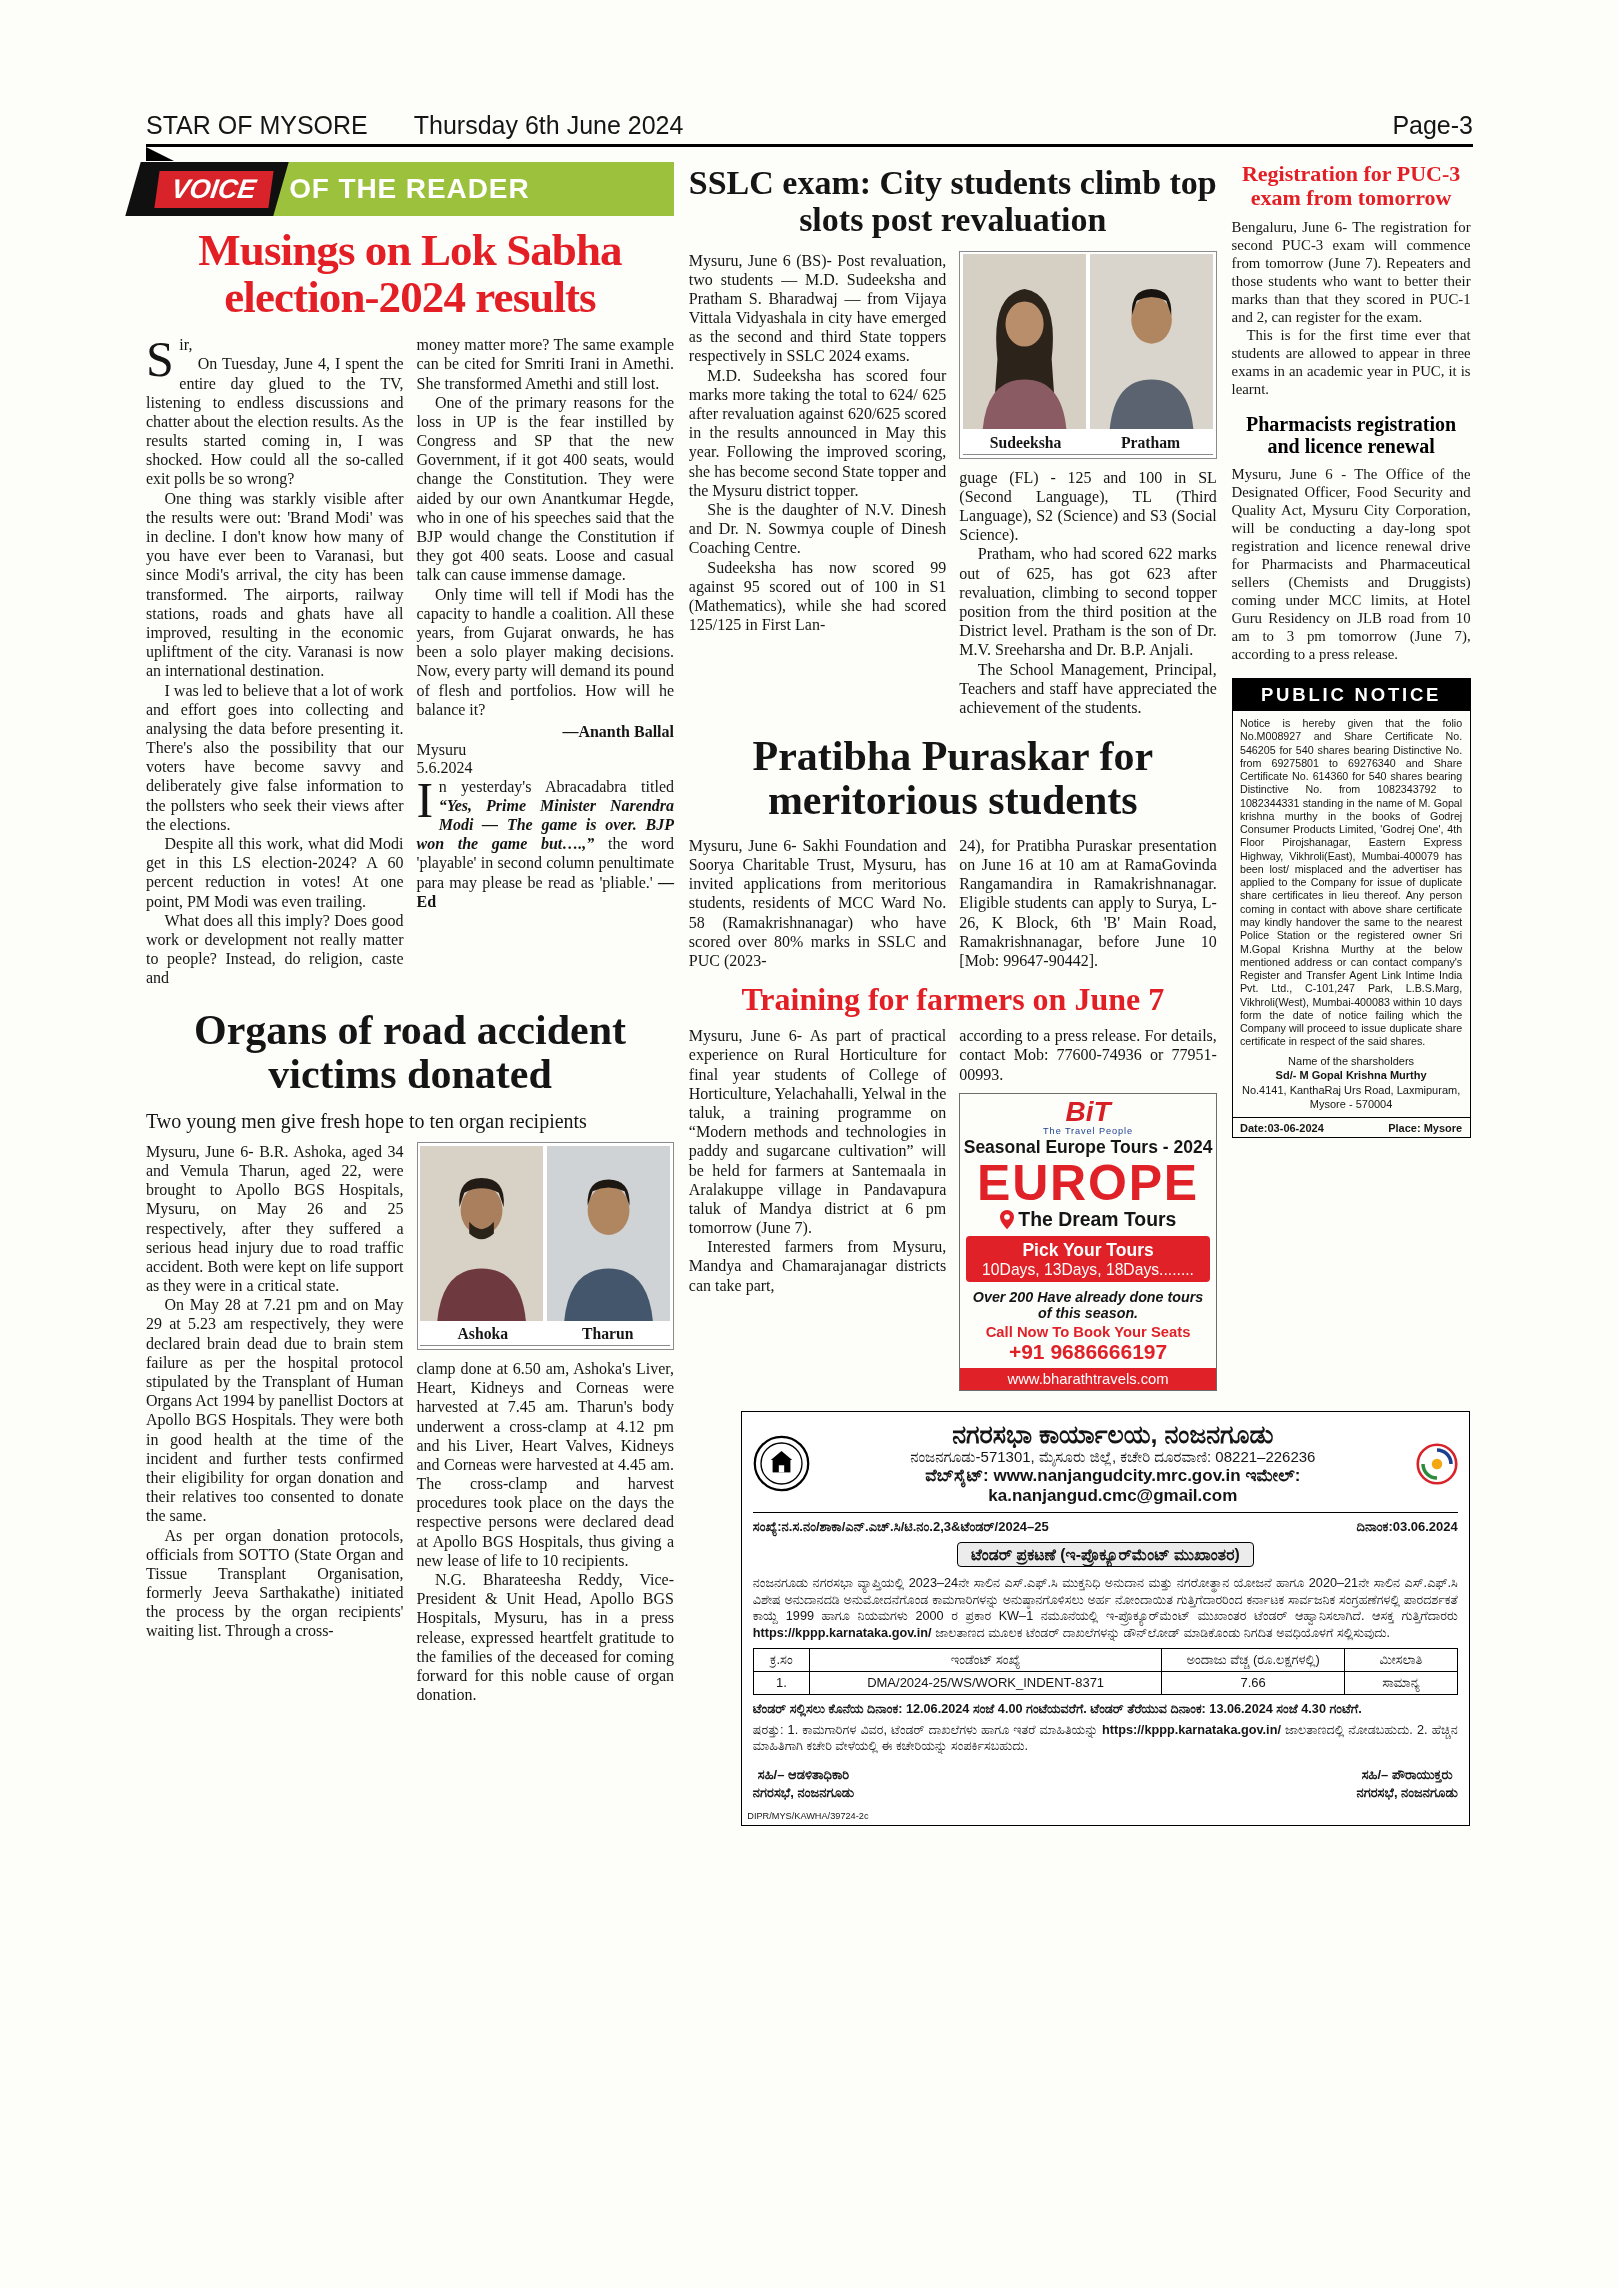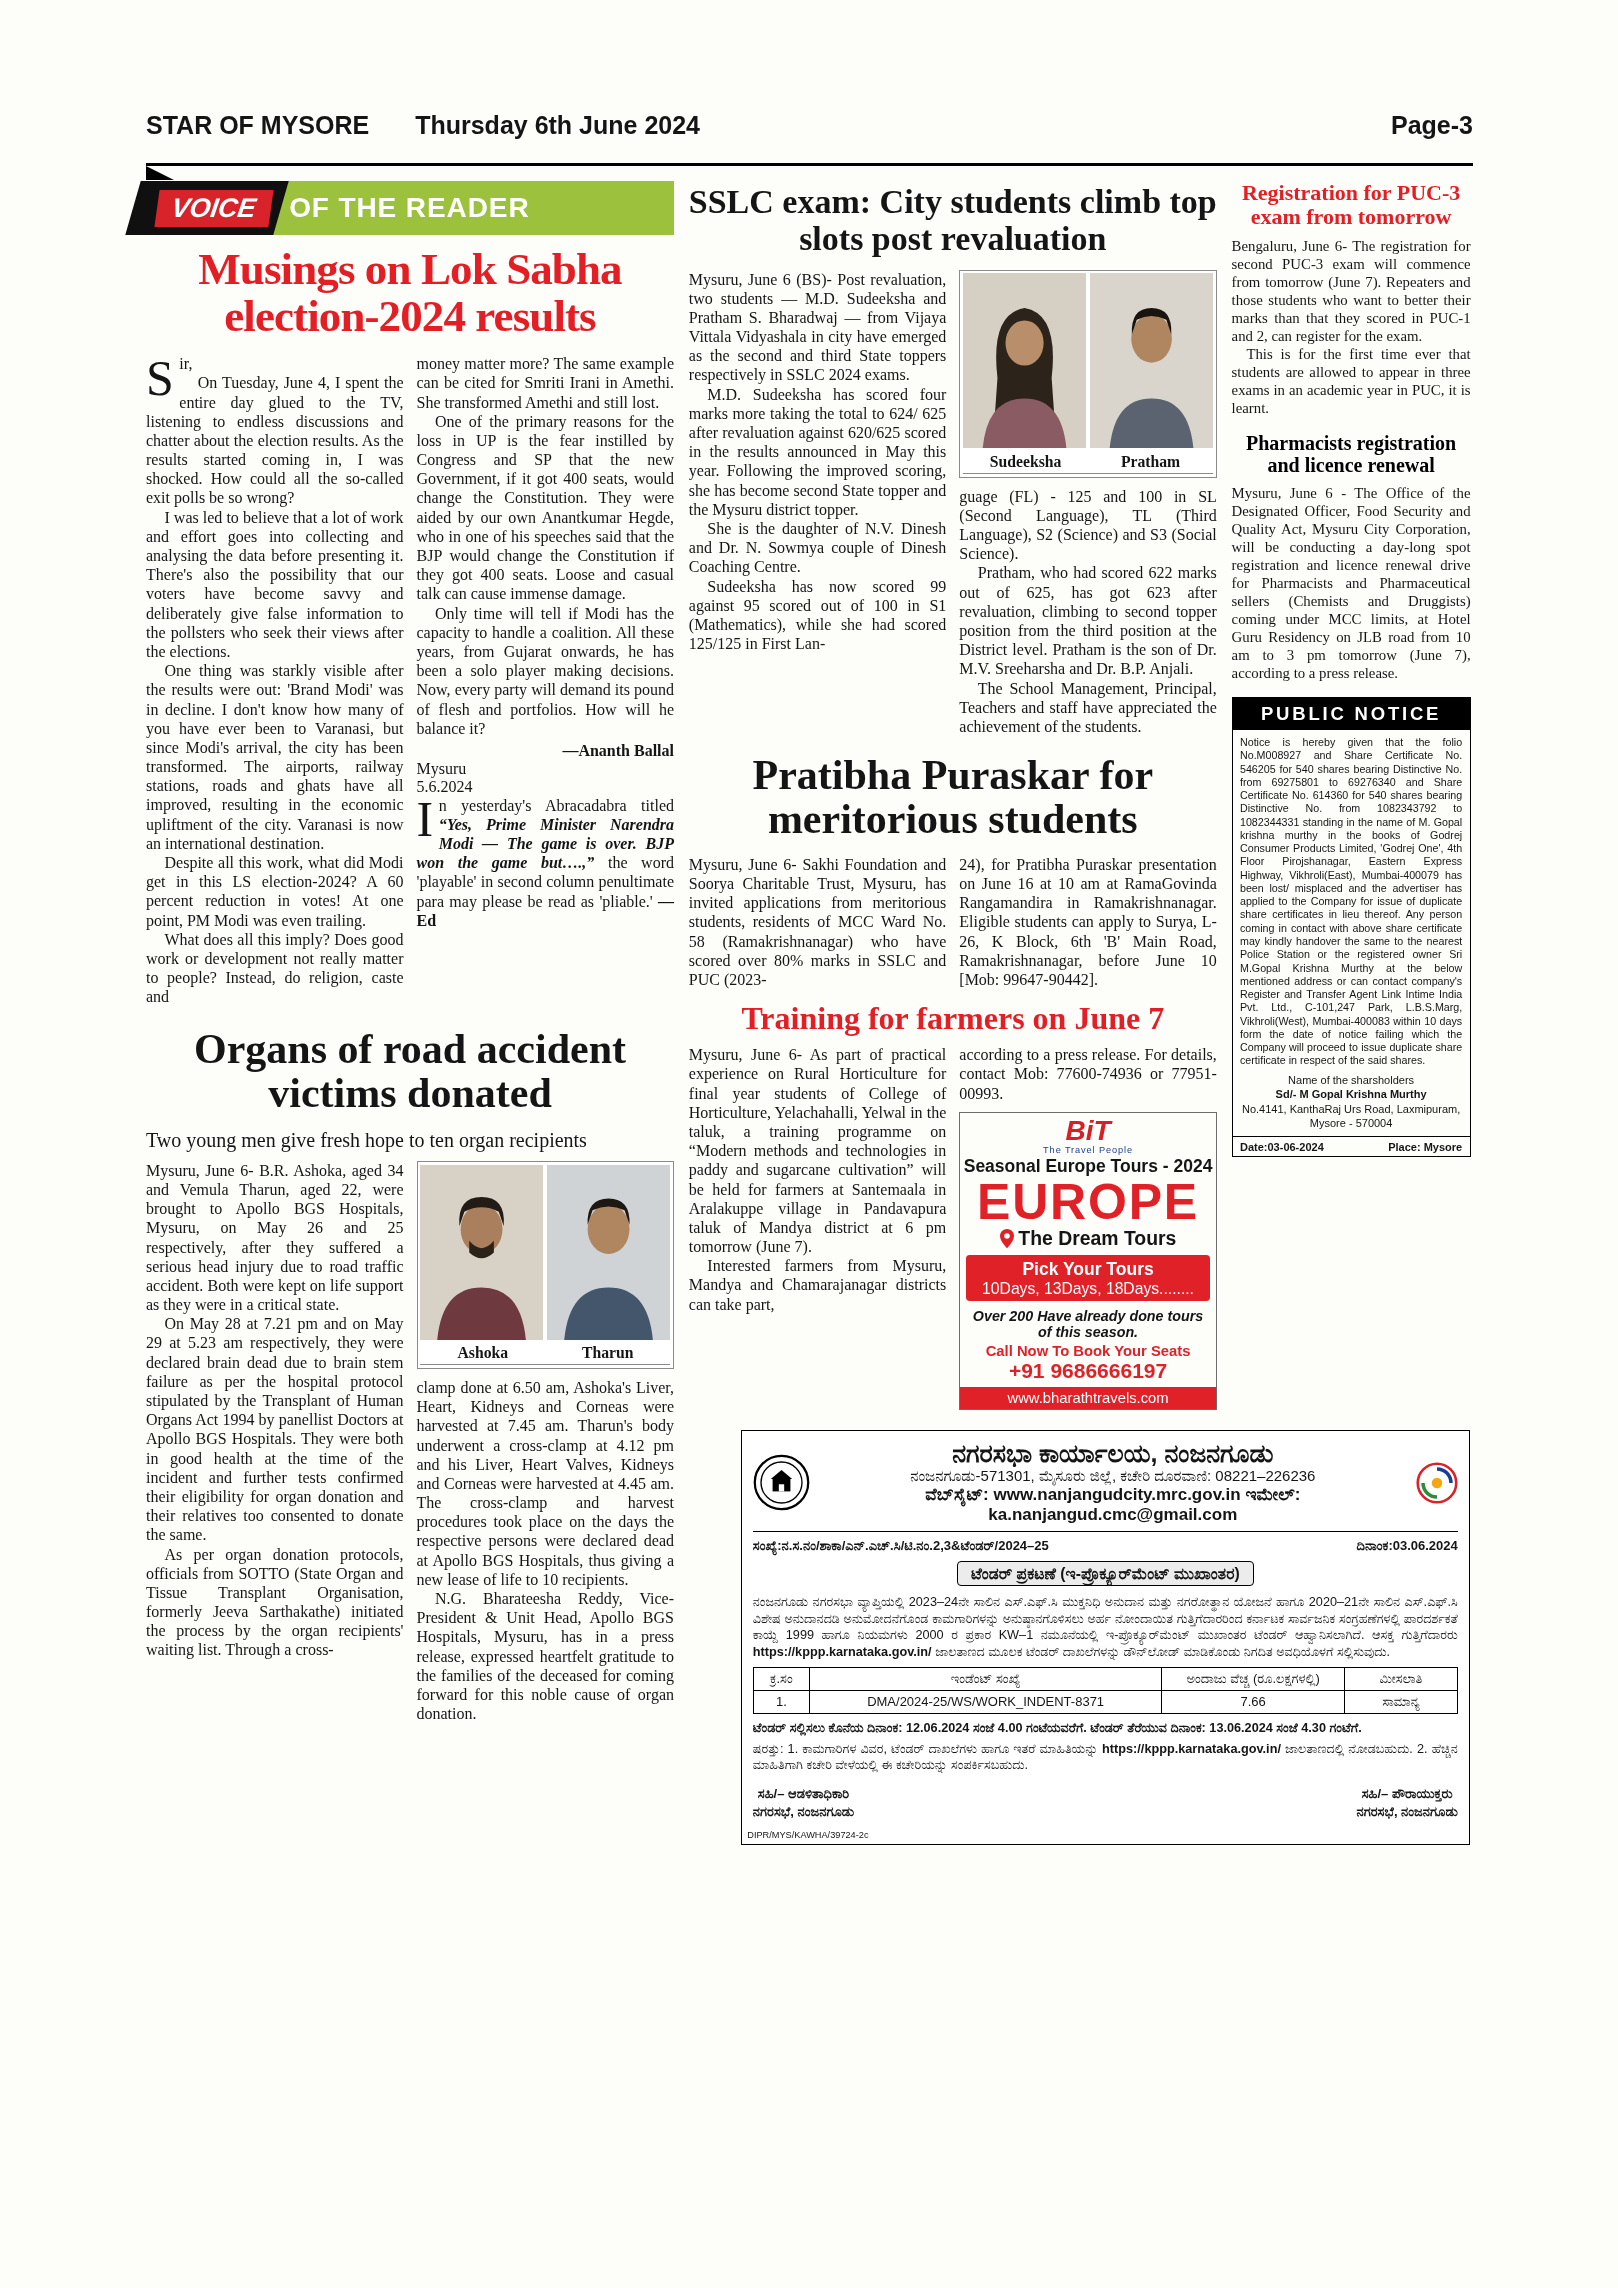--- a/index.html
+++ b/index.html
@@ -4,21 +4,21 @@
 <style>
   * { margin:0; padding:0; box-sizing:border-box; }
   html,body { background:#d9d9d9; }
   .page {
     width:1619px; height:2289px; margin:0 auto; background:#fdfdfa;
     padding:111px 146px 0; overflow:hidden; position:relative;
     font-family:"Liberation Serif", serif; color:#151515;
   }
   
   .masthead { display:flex; align-items:baseline; font-family:"Liberation Sans",sans-serif;
-    font-weight:bold; font-size:25px; border-bottom:3.7px solid #000; padding-bottom:23px; }
+    font-weight:normal; font-size:25px; border-bottom:3.7px solid #000; padding-bottom:4px; }
   .masthead .m-date { margin-left:46px; }
   .masthead .m-page { margin-left:auto; }
   
   .content { display:grid; grid-template-columns:528px 528px 239px; column-gap:14.8px; padding-top:14.8px; }
   .band { min-width:0; }
   .two-col { display:flex; gap:13px; }
   .two-col > div { flex:1; min-width:0; }
   
   .body-p { font-size:16px; line-height:1.2; text-align:justify; text-indent:18.5px; }
   .body-p.noind { text-indent:0; }
@@ -132,22 +132,22 @@
           <span class="voice-rest">OF THE READER</span>
         </span>
       </div>
 
       <div class="headline red hl-musings">Musings on Lok Sabha election-2024 results</div>
 
       <div class="two-col">
         <div>
           <p class="body-p noind"><span class="dropcap">S</span><span>ir,</span></p>
           <p class="body-p">On Tuesday, June 4, I spent the entire day glued to the TV, listening to endless discussions and chatter about the election results. As the results started coming in, I was shocked. How could all the so-called exit polls be so wrong?</p>
+          <p class="body-p">One thing was starkly visible after the results were out: 'Brand Modi' was in decline. I don't know how many of you have ever been to Varanasi, but since Modi's arrival, the city has been transformed. The airports, railway stations, roads and ghats have all improved, resulting in the economic upliftment of the city. Varanasi is now an international destination.</p>
           <p class="body-p">I was led to believe that a lot of work and effort goes into collecting and analysing the data before presenting it. There's also the possibility that our voters have become savvy and deliberately give false information to the pollsters who seek their views after the elections.</p>
-          <p class="body-p">One thing was starkly visible after the results were out: 'Brand Modi' was in decline. I don't know how many of you have ever been to Varanasi, but since Modi's arrival, the city has been transformed. The airports, railway stations, roads and ghats have all improved, resulting in the economic upliftment of the city. Varanasi is now an international destination.</p>
           <p class="body-p">Despite all this work, what did Modi get in this LS election-2024? A 60 percent reduction in votes! At one point, PM Modi was even trailing.</p>
           <p class="body-p">What does all this imply? Does good work or development not really matter to people? Instead, do religion, caste and</p>
         </div>
         <div>
           <p class="body-p noind">money matter more? The same example can be cited for Smriti Irani in Amethi. She transformed Amethi and still lost.</p>
           <p class="body-p">One of the primary reasons for the loss in UP is the fear instilled by Congress and SP that the new Government, if it got 400 seats, would change the Constitution. They were aided by our own Anantkumar Hegde, who in one of his speeches said that the BJP would change the Constitution if they got 400 seats. Loose and casual talk can cause immense damage.</p>
           <p class="body-p">Only time will tell if Modi has the capacity to handle a coalition. All these years, from Gujarat onwards, he has been a solo player making decisions. Now, every party will demand its pound of flesh and portfolios. How will he balance it?</p>
           <p class="byline">—Ananth Ballal</p>
           <p class="plain-line">Mysuru</p>
           <p class="plain-line">5.6.2024</p>

